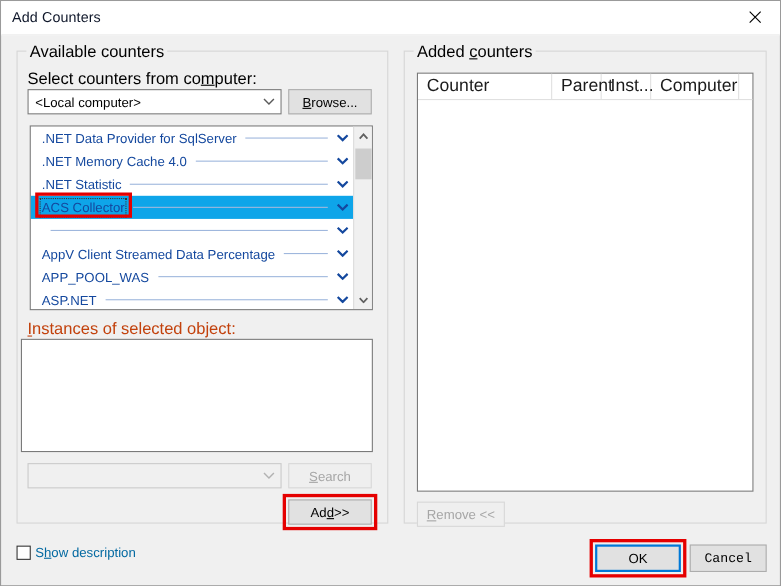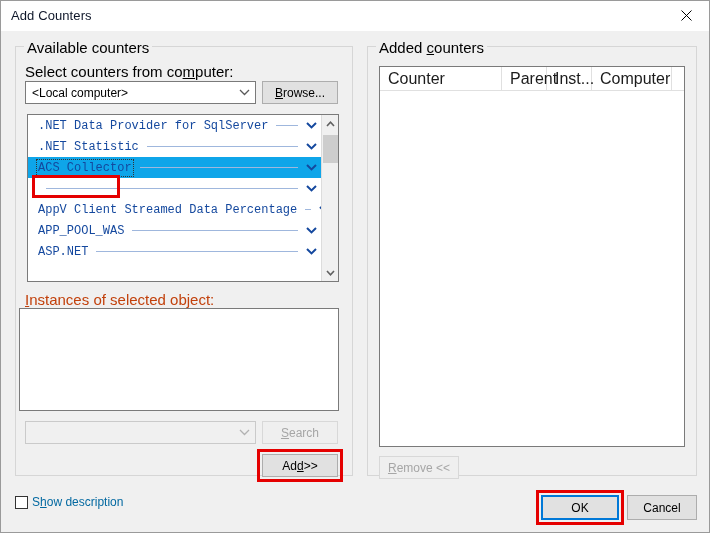--- a/index.html
+++ b/index.html
@@ -154,21 +154,20 @@
   }
   .counter-row {
     position: relative;
     height: 21px;
     display: flex;
     align-items: center;
     padding-left: 10px;
     padding-right: 4px;
     box-sizing: border-box;
     cursor: default;
-    font-family: Liberation Mono, monospace;
   }
   .counter-row.selected { background: #0ea5e9; }
   .counter-name {
     font-size: 12px;
     color: #14489e;
     white-space: nowrap;
     flex: 0 0 auto;
   }
   .counter-row.selected .counter-name {
     outline: 1px dotted #333;
@@ -308,20 +307,29 @@
 
   <div class="btn" style="left:261px; top:80px; width:76px; height:23px;">
       <span class="mn">B</span>
       <span>rowse...</span>
     </div>
 
   <div class="listbox" id="counter-list">
     <div class="list-inner" id="counter-rows">
         <div class="counter-row">
           <span class="counter-name">.NET Data Provider for SqlServer</span>
+          <span class="counter-rule"></span>
+          <span class="counter-chev">
+            <svg width="11" height="7" viewBox="0 0 11 7">
+              <polyline points="1,1 5.5,5.4 10,1" fill="none" stroke="#14489e" stroke-width="2"></polyline>
+            </svg>
+          </span>
+        </div>
+        <div class="counter-row">
+          <span class="counter-name">.NET Memory Cache 4.0</span>
           <span class="counter-rule"></span>
           <span class="counter-chev">
             <svg width="11" height="7" viewBox="0 0 11 7">
               <polyline points="1,1 5.5,5.4 10,1" fill="none" stroke="#14489e" stroke-width="2"></polyline>
             </svg>
           </span>
         </div>
         <div class="counter-row">
           <span class="counter-name">.NET Statistic</span>
           <span class="counter-rule"></span>
@@ -432,19 +440,19 @@
       <span class="mn">R</span>
       <span>emove &lt;&lt;</span>
     </div>
 
   <div class="checkbox-wrap">
     <div class="checkbox-box"></div>
     <div class="checkbox-label"><span>S</span><span class="mn">h</span><span>ow description</span></div>
   </div>
 
   <div class="btn default-focus" style="left:540px; top:494px; width:78px; height:25px;">OK</div>
-  <div class="btn" style="left:626px; top:494px; width:70px; height:25px;">Cancel</div>
+  <div class="btn" style="left:626px; top:494px; width:70px; height:25px;font-family:Liberation Mono, monospace;">Cancel</div>
 
   <div class="annot" style="left:31px; top:174px; width:88px; height:23px;"></div>
   <div class="annot" style="left:256px; top:448px; width:86px; height:33px;"></div>
   <div class="annot" style="left:535px; top:489px; width:88px; height:35px;"></div>
 
 </div>
 
 </body></html>

